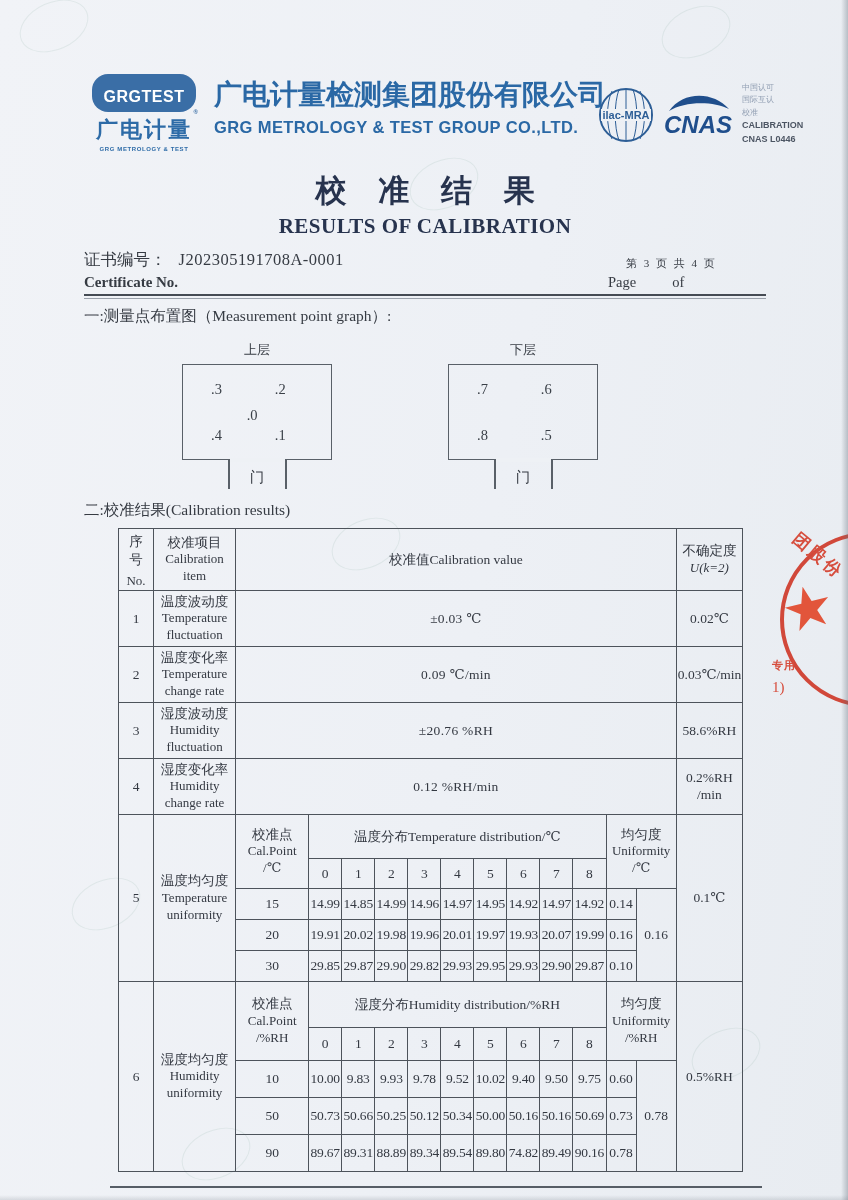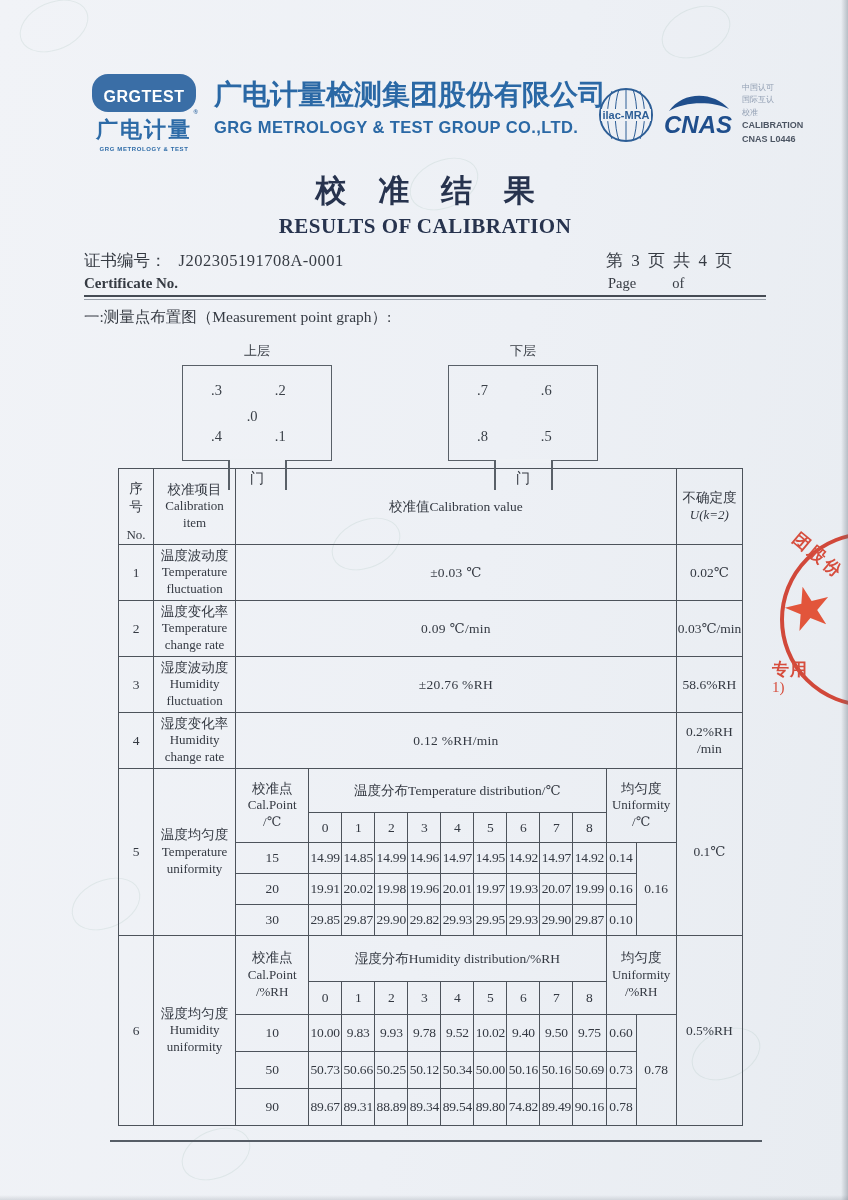--- a/index.html
+++ b/index.html
@@ -41,21 +41,21 @@
   .title-cn { margin-top: 18px; text-align: center; font-size: 31px; font-weight: bold;
     color: #27334e; letter-spacing: 12px; text-indent: 12px; }
   .title-en { text-align: center; font-weight: bold; font-size: 21px; color: #27334e; letter-spacing: .5px; margin-top: 2px; }
 
   
   .cert-row { display: flex; justify-content: space-between; margin-top: 10px; align-items: flex-end; }
   .cert-left .l1 { font-size: 16.5px; }
   .cert-left .l1 .num { margin-left: 12px; letter-spacing: .5px; }
   .cert-left .l2 { font-weight: bold; font-size: 15px; margin-top: 3px; }
   .cert-right { text-align: left; width: 160px; }
-  .cert-right .l1 { font-size: 17px; letter-spacing: 2px; white-space: nowrap; }
+  .cert-right .l1 { font-size: 11px; letter-spacing: 2px; white-space: nowrap; margin-left: 20px; }
   .cert-right .l2 { font-size: 14.5px; margin-top: 3px; display: flex; gap: 36px; padding-left: 2px; }
   .rule-thick { margin-top: 3px; height: 5px; border-top: 2.5px solid #454b54; border-bottom: 1.5px solid #9aa1ab; }
 
   
   .s1-heading { margin-top: 7px; font-size: 15.5px; }
   .diagrams { display: flex; margin-top: 14px; padding-left: 98px; gap: 116px; }
   .diagram { width: 150px; flex: none; }
   .diagram-title { text-align: center; font-size: 13px; margin-bottom: 5px; }
   .room { position: relative; width: 150px; height: 96px; border: 1.5px solid #596068; }
   .pt { position: absolute; font-size: 14.5px; color: #3a4048; }
@@ -71,40 +71,40 @@
   
   .s2-heading { margin-top: 40px; font-size: 15.5px; }
   table.cal { border-collapse: collapse; table-layout: fixed; width: 625px; margin: 7px 0 0 34px;
     border: 1.6px solid #40464e; }
   table.cal td { border: 1.3px solid #4d535b; text-align: center; vertical-align: middle;
     padding: 0 1px; font-size: 13.5px; color: #343942; line-height: 1.3; overflow: hidden; }
   tr.h58 { height: 58px; } tr.h56 { height: 56px; }
   tr.h44 { height: 44px; } tr.h30 { height: 30px; } tr.h31 { height: 31px; }
   tr.h46 { height: 46px; } tr.h33 { height: 33px; } tr.h37 { height: 37px; padding-left: 20px; }
   td .en { font-size: 13px; }
-  td .vert { display: block; width: 1.15em; margin: 11px auto; word-break: break-all; line-height: 1.3; }
+  td .vert { display: block; width: 1.15em; margin: 4px auto; word-break: break-all; line-height: 1.3; }
   td.val { font-size: 14.5px; letter-spacing: .3px; }
   td.num { font-size: 11.5px; padding: 0; letter-spacing: -.2px; }
   td.point { font-size: 13.5px; }
   td.uval { font-size: 12.5px; text-align: left; padding-left: 3px; }
   td.unc { font-size: 13px; }
   .it { font-style: italic; font-family: "Liberation Serif", serif; }
 
   .bottom-rule { margin: 14px 0 0 26px; width: 652px; border-top: 2.5px solid #565d66; }
 
   
   .stamp { position: absolute; right: 0; top: 516px; width: 78px; height: 205px; overflow: hidden;
     pointer-events: none; opacity: .92; }
   .stamp-circle { position: absolute; left: 10px; top: 16px; width: 175px; height: 175px;
     border: 4px solid #cf3b2b; border-radius: 50%; }
   .stamp-star { position: absolute; left: 12px; top: 58px; font-size: 58px; color: #e2492c;
     transform: rotate(-14deg); font-family: "DejaVu Sans", sans-serif; }
   .stamp-arc { position: absolute; left: 18px; top: 28px; color: #d5402e; font-size: 17px; font-weight: bold;
     transform: rotate(40deg); letter-spacing: 3px; white-space: nowrap; }
-  .stamp-t1 { position: absolute; left: 2px; top: 142px; color: #d5402e; font-size: 17px; font-weight: bold; letter-spacing: 1px; }
+  .stamp-t1 { position: absolute; left: 2px; top: 142px; color: #d5402e; font-size: 11px; font-weight: bold; letter-spacing: 1px; }
   .stamp-t2 { position: absolute; left: 2px; top: 163px; color: #d5402e; font-size: 15px; }
 
   
   .wm { position: absolute; border: 1.5px solid rgba(135,175,160,.16); border-radius: 50%;
     width: 72px; height: 48px; transform: rotate(-24deg); pointer-events: none; }
 </style>
 </head>
 <body>
 
 <div class="page">
@@ -197,20 +197,21 @@
           <span class="pt p-bl">.8</span>
           <span class="pt p-br">.5</span>
           <span class="door-gap"></span>
           <span class="jamb jl"></span>
           <span class="jamb jr"></span>
           <span class="door-label">门</span>
         </div>
       </div>
     </div>
 
+    <div class="s2-heading">二:校准结果(Calibration results)</div>
 
     <table class="cal">
       <colgroup>
         <col style="width:35px">
           <col style="width:82px">
           <col style="width:73px">
         <col style="width:33px">
           <col style="width:33px">
           <col style="width:33px">
         <col style="width:33px">

